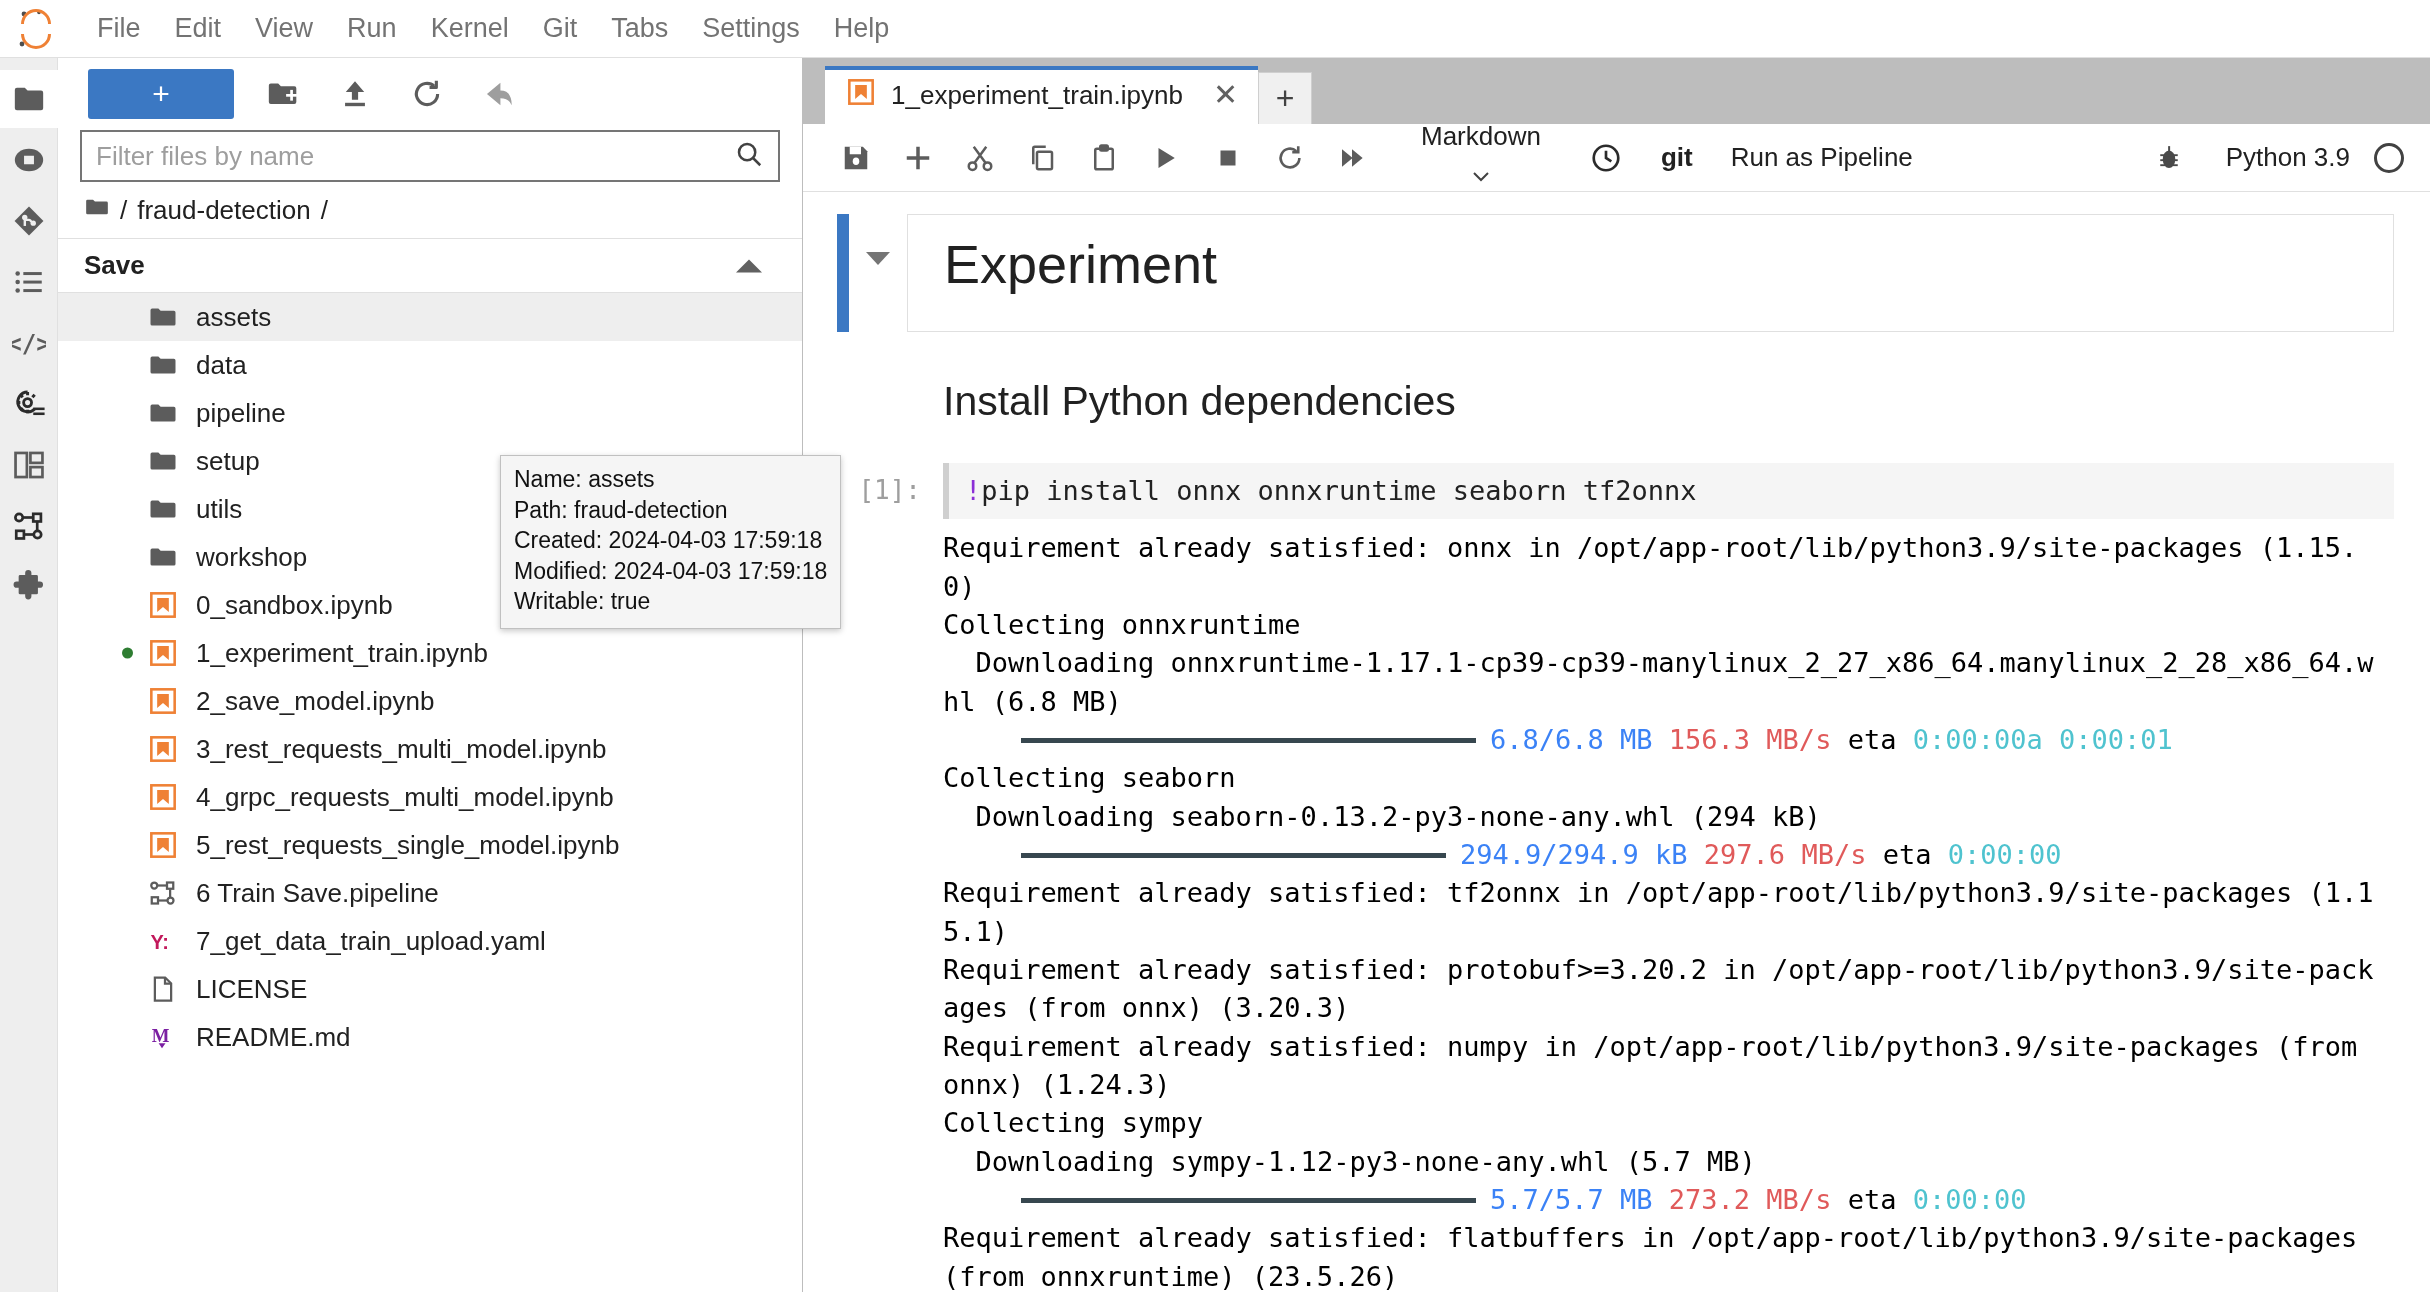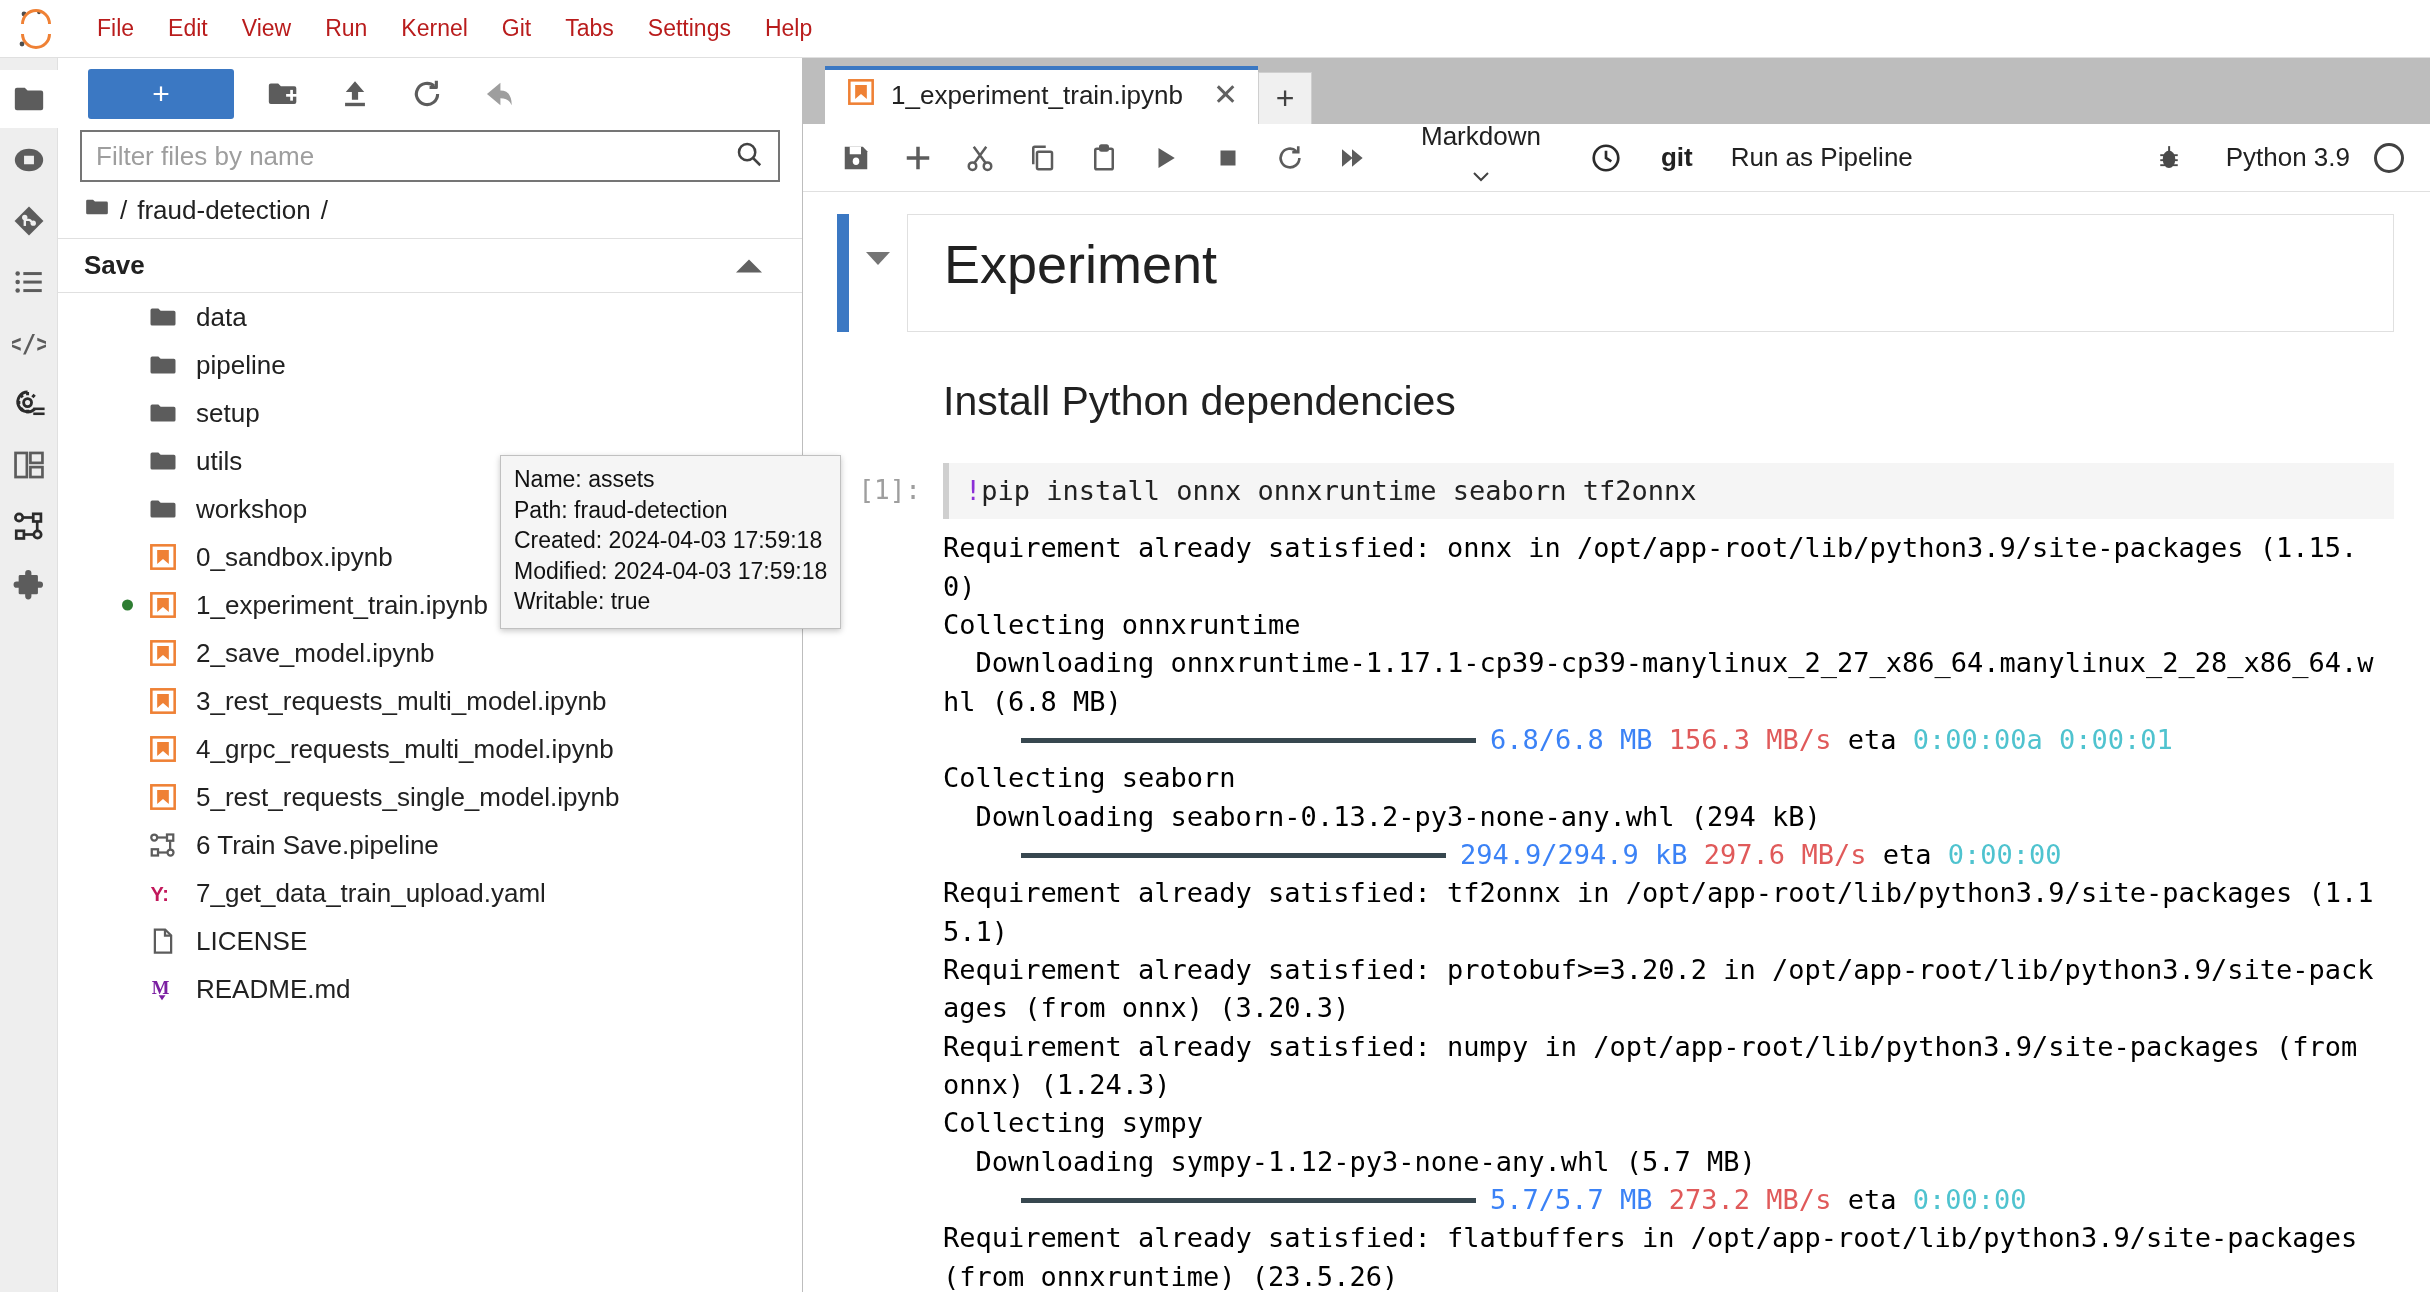--- a/index.html
+++ b/index.html
@@ -14,21 +14,21 @@
   
   .menubar {
     height: 58px; flex: 0 0 58px;
     display: flex; align-items: center;
     background: #ffffff;
     border-bottom: 1px solid #e0e0e0;
     padding-left: 14px;
   }
   .jlab-logo { width: 44px; height: 44px; position: relative; flex: 0 0 44px; margin-right: 22px; }
   .menu-item {
-    font-size: 23px; color: #b91c1c; padding: 4px 17px;
+    font-size: 27px; color: #737373; padding: 4px 17px;
     line-height: 1.25; cursor: default; white-space: nowrap;
   }
 
   
   .bodyrow { flex: 1 1 auto; display: flex; min-height: 0; }
 
   
   .activitybar {
     width: 58px; flex: 0 0 58px;
     background: #eeeeee;
@@ -390,20 +390,28 @@
         <span class="crumb">fraud-detection</span>
         <span class="crumb">/</span>
       </div>
 
       <div class="fb-header">
         <span class="hdr-name">Save</span>
         <span class="sort-arrow"></span>
       </div>
 
       <div class="fb-list" id="file-list">
+          <div class="fb-row selected">
+            <span class="ficon">
+              <svg width="30" height="30" viewBox="0 0 24 24">
+                <path d="M2 6.5a1.3 1.3 0 0 1 1.3-1.3h5l1.8 1.8H20.7A1.3 1.3 0 0 1 22 8.3v9.2a1.3 1.3 0 0 1-1.3 1.3H3.3A1.3 1.3 0 0 1 2 17.5z" fill="#5c5c5c"></path>
+              </svg>
+            </span>
+            <span class="fname">assets</span>
+          </div>
           <div class="fb-row">
             <span class="ficon">
               <svg width="30" height="30" viewBox="0 0 24 24">
                 <path d="M2 6.5a1.3 1.3 0 0 1 1.3-1.3h5l1.8 1.8H20.7A1.3 1.3 0 0 1 22 8.3v9.2a1.3 1.3 0 0 1-1.3 1.3H3.3A1.3 1.3 0 0 1 2 17.5z" fill="#5c5c5c"></path>
               </svg>
             </span>
             <span class="fname">data</span>
           </div>
           <div class="fb-row">
             <span class="ficon">

